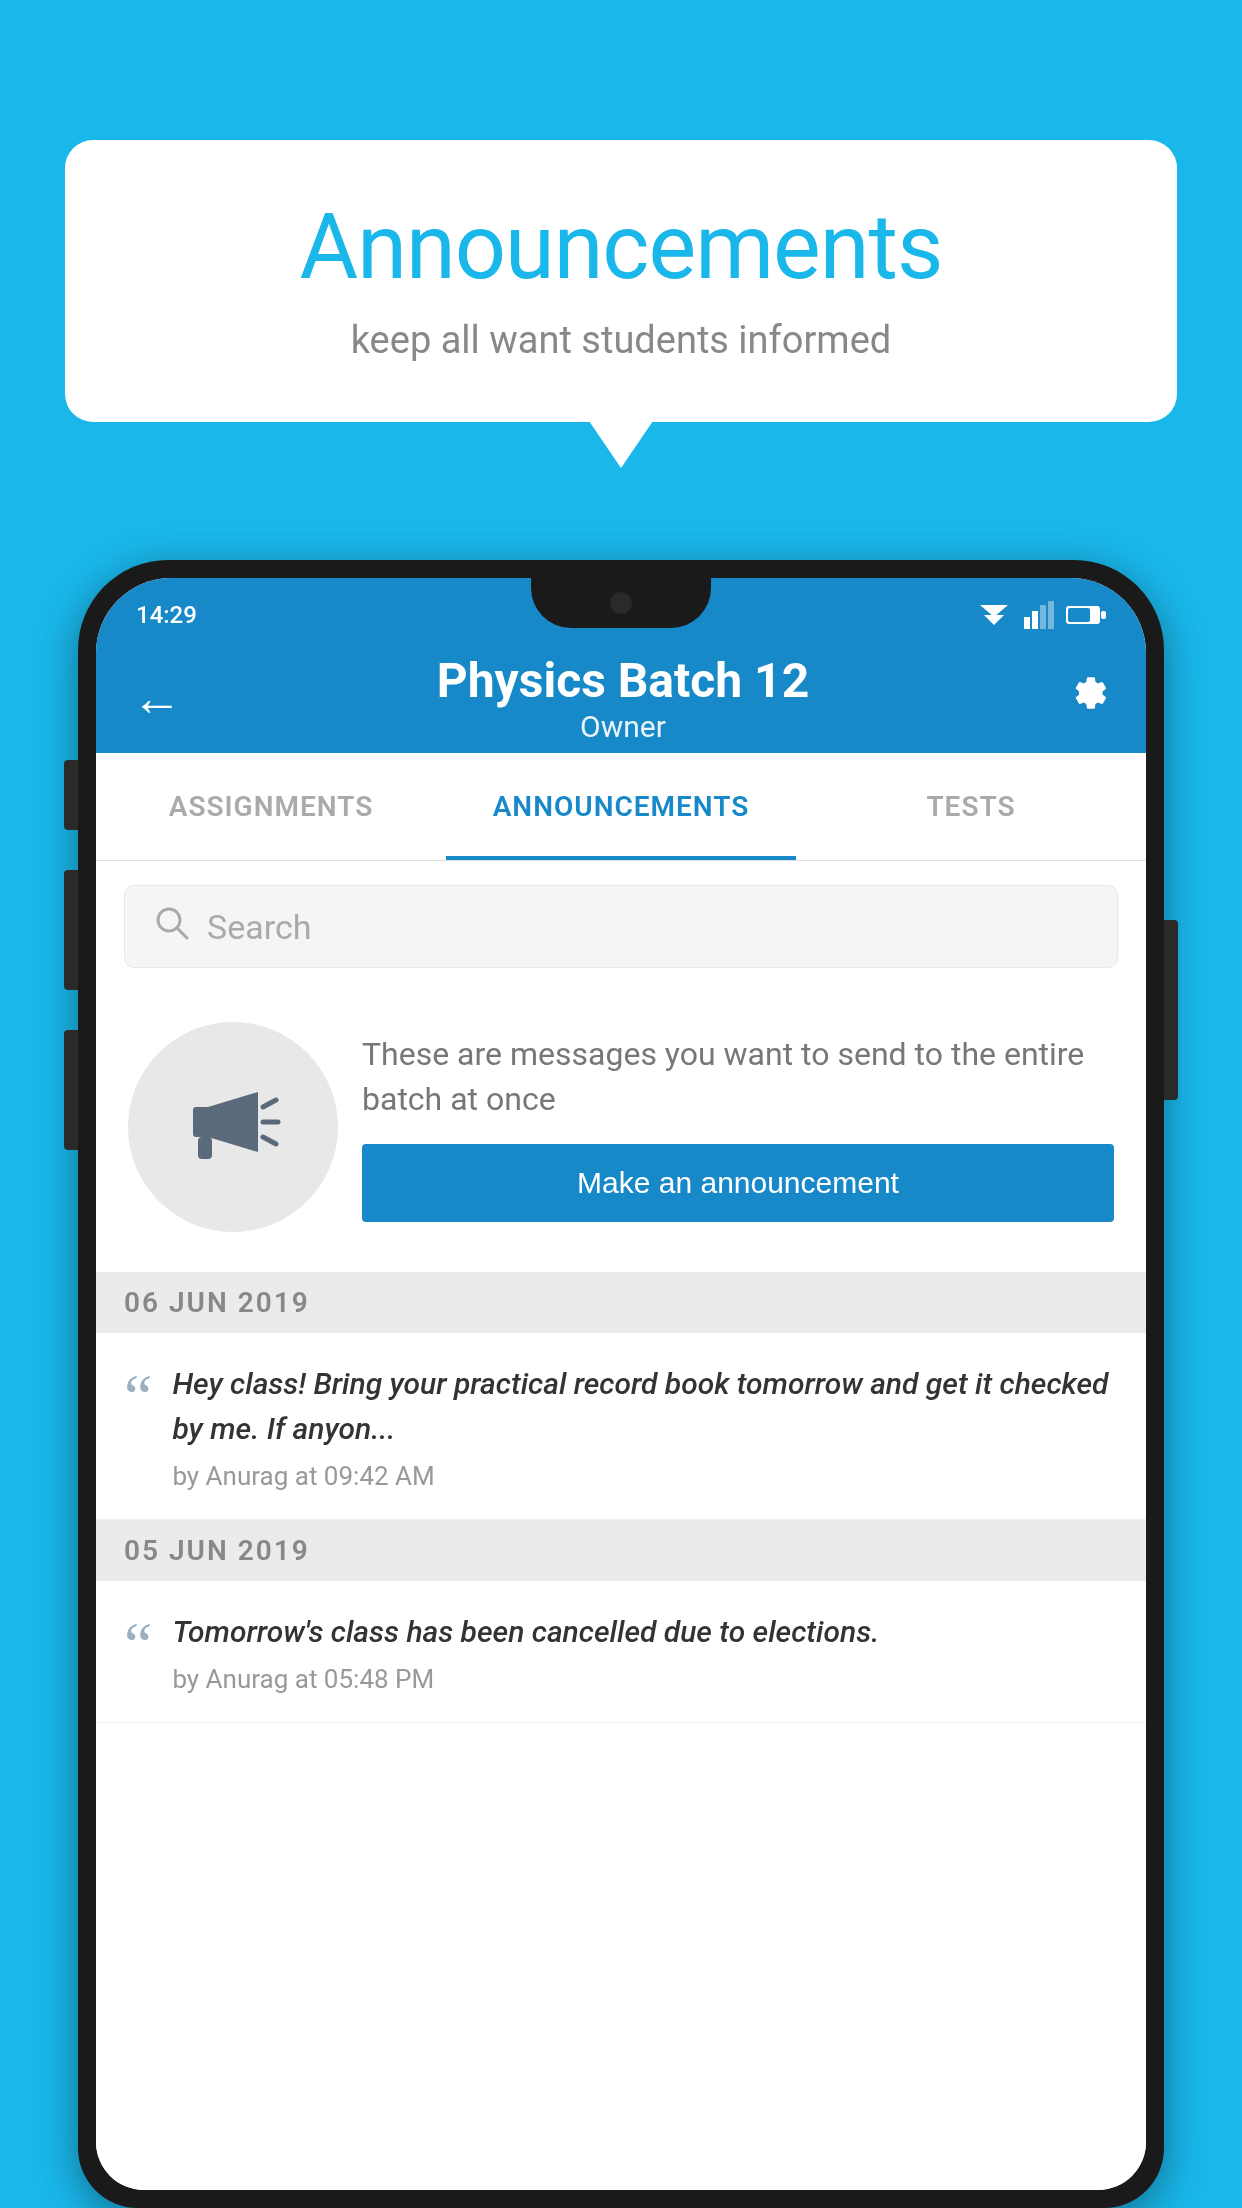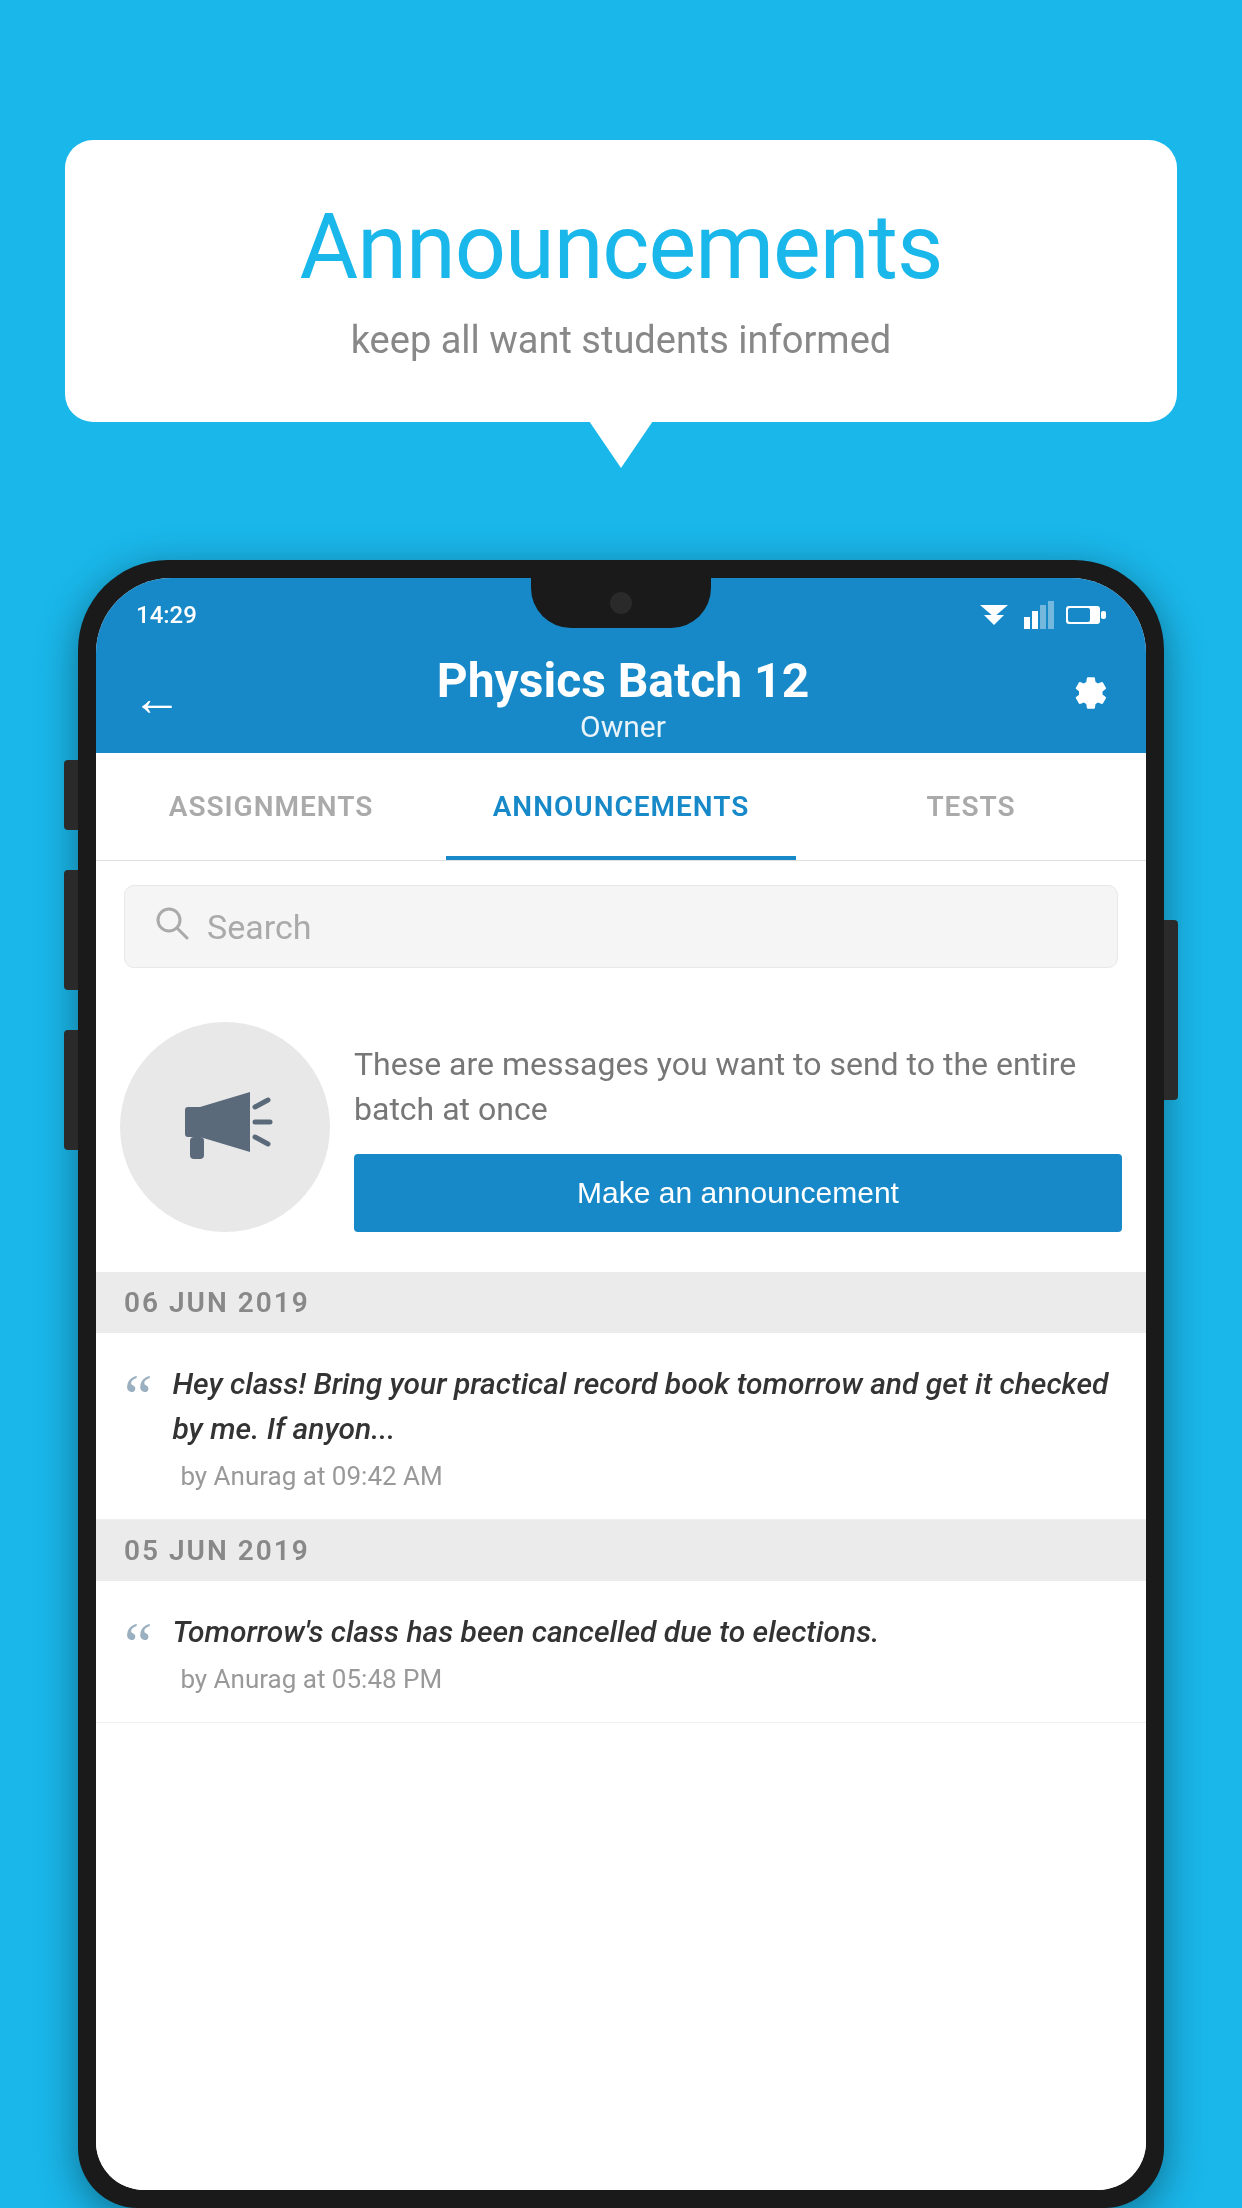--- a/index.html
+++ b/index.html
@@ -233,22 +233,22 @@
     }
 
     .search-placeholder {
       color: #aaa;
       font-size: 34px;
     }
 
     
     .announcement-promo {
       display: flex;
-      align-items: flex-end;
-      padding: 30px 24px 40px;
+      align-items: center;
+      padding: 30px 32px 40px;
       gap: 24px;
     }
 
     .promo-icon-circle {
       width: 210px;
       height: 210px;
       background: #e8e8e8;
       border-radius: 50%;
       display: flex;
       align-items: center;
@@ -324,21 +324,20 @@
       font-size: 30px;
       font-style: italic;
       line-height: 1.5;
       font-weight: 500;
     }
 
     .announcement-meta {
       color: #999;
       font-size: 26px;
       margin-top: 10px;
-      margin-left: 8px;
     }
 
     
     .phone-side-btn-left {
       position: absolute;
       left: -14px;
       top: 200px;
       width: 14px;
       height: 70px;
       background: #2a2a2a;

